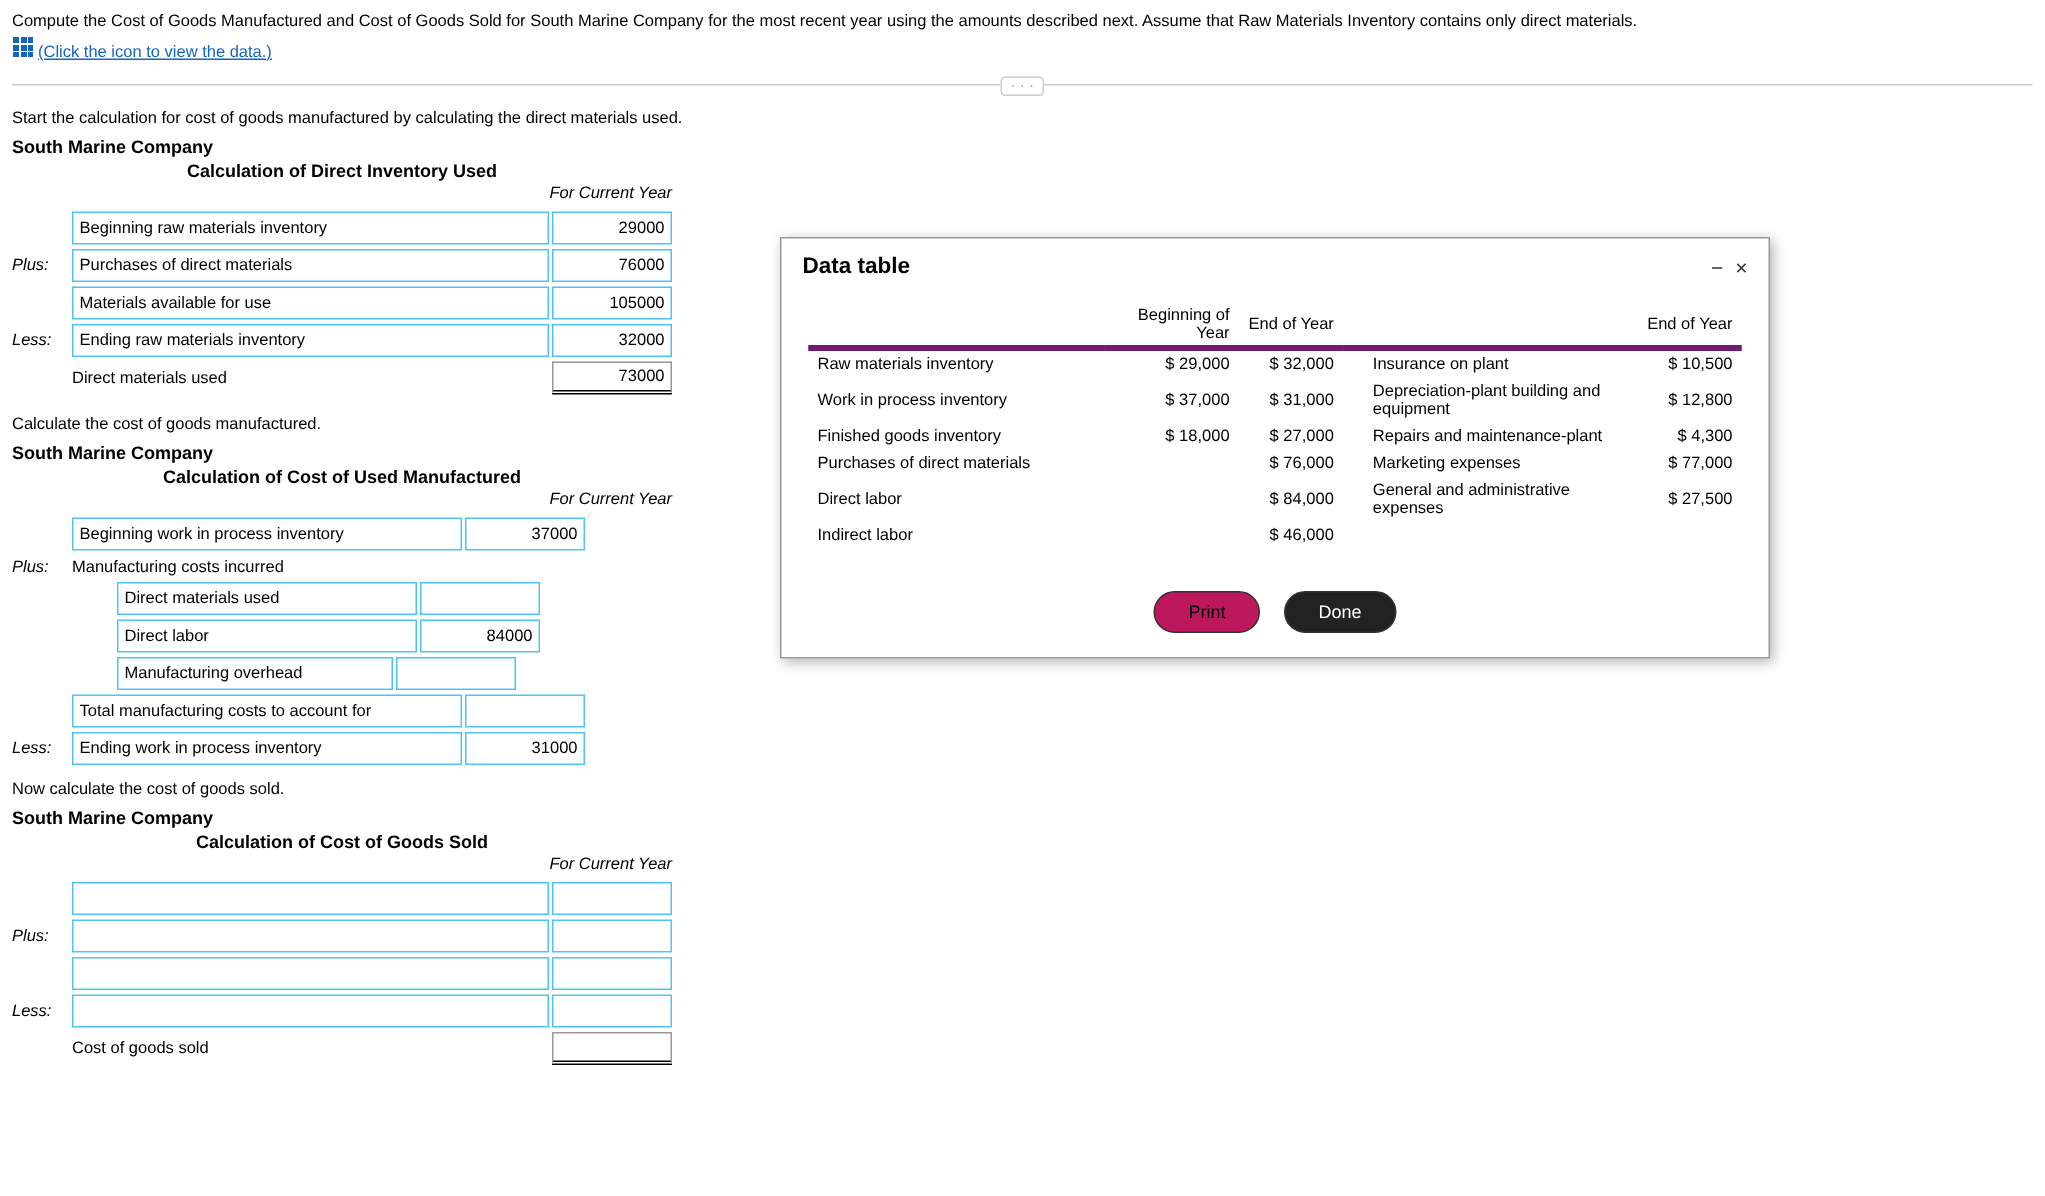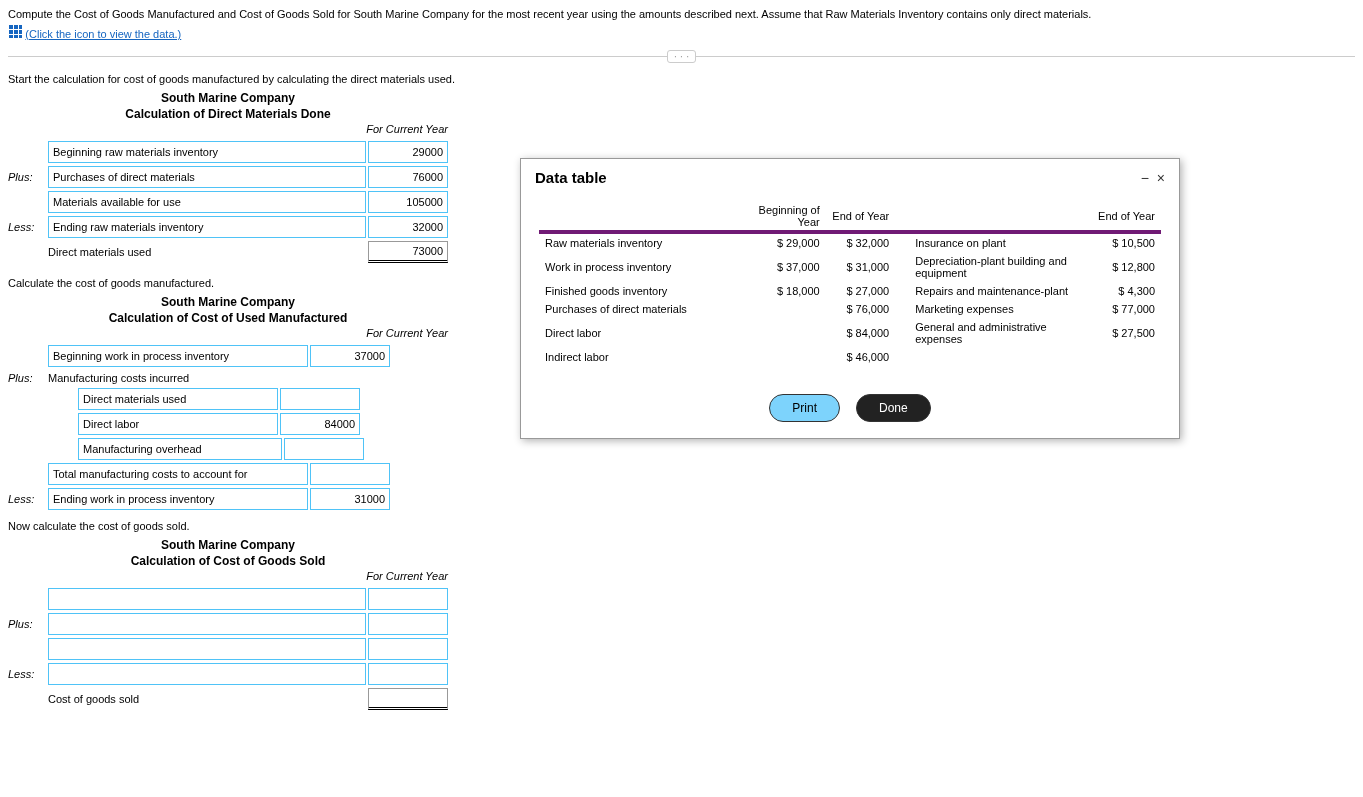--- a/index.html
+++ b/index.html
@@ -8,21 +8,21 @@
     .top-instruction { font-size: 11px; margin-bottom: 4px; }
     .icon-link { color: #1565c0; font-size: 11px; cursor: pointer; display: inline-flex; align-items: center; gap: 4px; }
     .icon-grid { display: inline-block; width: 14px; height: 14px; background: #1565c0; 
       background-image: repeating-linear-gradient(#fff 0px, #fff 1px, transparent 1px, transparent 5px),
                         repeating-linear-gradient(90deg, #fff 0px, #fff 1px, transparent 1px, transparent 5px);
     }
 
     .section-intro { font-size: 11px; margin: 8px 0 6px 0; }
 
     .form-section { width: 440px; }
-    .company-title { text-align: center; font-weight: bold; font-size: 12px; margin: 4px 0 2px; }
+    .company-title { text-align: left; font-weight: bold; font-size: 12px; margin: 4px 0 2px; }
     .section-title { text-align: center; font-weight: bold; font-size: 12px; margin: 2px 0; }
     .period-title { text-align: right; font-style: italic; font-size: 11px; margin: 2px 0 6px; }
 
     .form-row { display: flex; align-items: center; margin-bottom: 3px; }
     .form-row .label-prefix { width: 40px; font-size: 11px; font-style: italic; flex-shrink: 0; }
     .form-row .input-label { 
       border: 1px solid #4fc3f7; 
       padding: 2px 4px; 
       font-size: 11px; 
       flex: 1;
@@ -55,21 +55,21 @@
     .modal-btn-icon { background: none; border: none; cursor: pointer; font-size: 14px; color: #333; }
     .modal-body { padding: 10px 18px 14px; }
 
     .data-table { width: 100%; border-collapse: collapse; font-size: 11px; }
     .data-table th { font-size: 11px; font-weight: normal; text-align: right; padding: 2px 6px; border-bottom: 4px solid #701a75; }
     .data-table th.left { text-align: left; }
     .data-table td { padding: 3px 6px; vertical-align: middle; }
     .data-table td.right { text-align: right; }
     
     .modal-footer { display: flex; justify-content: center; gap: 16px; padding: 14px 0 16px; }
-    .btn-print { border: 1px solid #333; border-radius: 20px; padding: 6px 22px; background: #7dd3fc; font-size: 12px; cursor: pointer; }
+    .btn-print { border: 1px solid #333; border-radius: 20px; padding: 6px 22px; background: #be185d; font-size: 12px; cursor: pointer; }
     .btn-done { border: 1px solid #333; border-radius: 20px; padding: 6px 22px; background: #222; color: #fff; font-size: 12px; cursor: pointer; }
 
     .top-divider { position: relative; text-align: center; margin: 4px 0 10px; }
     .top-divider::before { content: ''; position: absolute; left: 0; top: 50%; width: 100%; height: 1px; background: #ccc; }
     .top-divider span { position: relative; background: #fff; padding: 0 6px; font-size: 10px; color: #999; border: 1px solid #ccc; border-radius: 3px; }
   </style>
 </head>
 <body>
 
 <div class="top-instruction">
@@ -81,21 +81,21 @@
 </div>
 
 <div class="top-divider" style="margin-top:8px;">
   <span>· · ·</span>
 </div>
 
 <div class="section-intro">Start the calculation for cost of goods manufactured by calculating the direct materials used.</div>
 
 <div class="form-section">
   <div class="company-title">South Marine Company</div>
-  <div class="section-title">Calculation of Direct Materials Done</div>
+  <div class="section-title">Calculation of Direct Inventory Used</div>
   <div class="period-title">For Current Year</div>
 
   <div class="form-row">
     <span class="label-prefix"></span>
     <input class="input-label" type="text" value="Beginning raw materials inventory" style="">
     <input class="input-value blue-border" type="text" value="29000" style="">
   </div>
 
   <div class="form-row">
     <span class="label-prefix" style="font-style:italic;">Plus:</span>
@@ -144,21 +144,21 @@
     <input class="input-label" type="text" value="Direct materials used" style="width: 200px; flex: 0 0 auto;">
     <input class="input-value blue-border" type="text" value="" style="">
   </div>
 
   <div class="form-row indent-row2">
     <input class="input-label" type="text" value="Direct labor" style="width: 200px; flex: 0 0 auto;">
     <input class="input-value blue-border" type="text" value="84000" style="">
   </div>
 
   <div class="form-row indent-row2">
-    <input class="input-label" type="text" value="Manufacturing overhead" style="width: 204px; flex: 0 0 auto;">
+    <input class="input-label" type="text" value="Manufacturing overhead" style="width: 184px; flex: 0 0 auto;">
     <input class="input-value blue-border" type="text" value="" style="">
   </div>
 
   <div class="form-row">
     <span class="label-prefix"></span>
     <input class="input-label" type="text" value="Total manufacturing costs to account for" style="width: 260px; flex: 0 0 auto;">
     <input class="input-value blue-border" type="text" value="" style="">
   </div>
 
   <div class="form-row">

